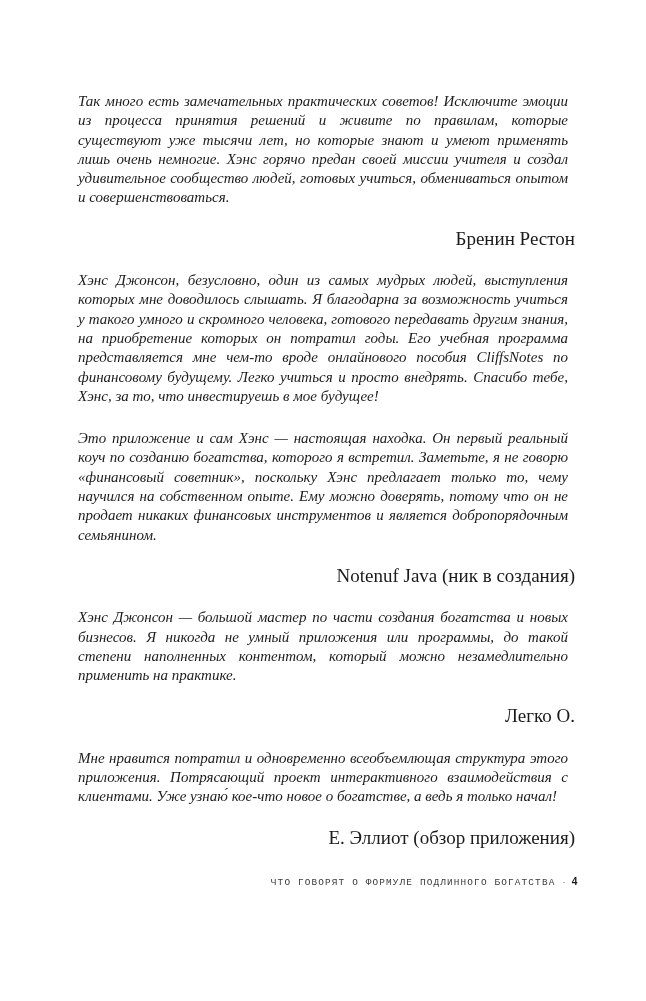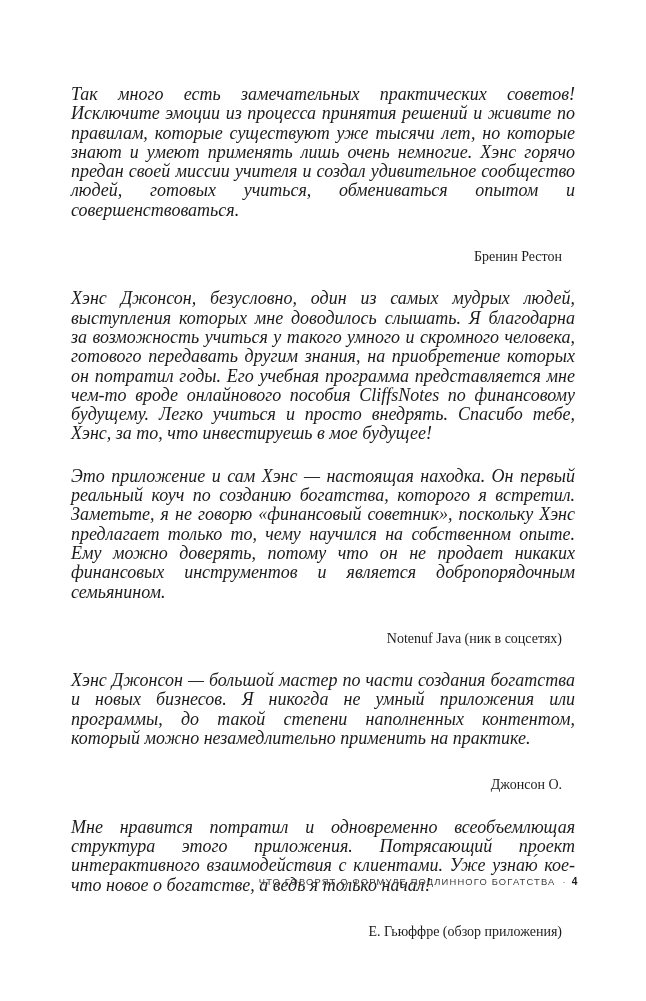--- a/index.html
+++ b/index.html
@@ -21,38 +21,38 @@
   .text-column {
     position: absolute;
     left: 68px;
     top: 82px;
     width: 510px;
   }
 
   .quote {
     font-family: "Liberation Serif", "DejaVu Serif", serif;
     font-style: italic;
-    font-size: 18px;
+    font-size: 15px;
     line-height: 19.3px;
     color: #1b1b1b;
     text-align: justify;
     text-justify: inter-word;
-    margin: 3px;
+    margin: 10px;
     hyphens: manual;
     -webkit-hyphens: manual;
   }
 
   .attribution {
     font-family: "Liberation Serif", "DejaVu Serif", serif;
     font-style: normal;
-    font-size: 14px;
+    font-size: 19px;
     line-height: 19.3px;
     color: #1b1b1b;
     text-align: right;
-    margin: 16px;
+    margin: 3px;
     padding-top: 11px;
   }
 
   .testimonial {
     margin-bottom: 23px;
   }
 
   .testimonial:last-of-type {
     margin-bottom: 0;
   }
@@ -69,20 +69,21 @@
     text-align: right;
     font-family: "Liberation Sans", "DejaVu Sans", sans-serif;
     font-size: 9.4px;
     letter-spacing: 1.15px;
     color: #3b3b3b;
     white-space: nowrap;
   }
 
   .footer .running-head {
     font-weight: normal;
+    font-family: Liberation Mono, monospace;
   }
 
   .footer .sep {
     display: inline-block;
     padding: 0 5px 0 7px;
     color: #6a6a6a;
   }
 
   .footer .page-number {
     font-weight: bold;
@@ -102,31 +103,31 @@
       <p class="quote">Так много есть замечательных практических советов! Исключите эмоции из процесса принятия решений и живите по правилам, которые существуют уже тысячи лет, но которые знают и умеют применять лишь очень немногие. Хэнс горячо предан своей миссии учителя и создал удивительное сообщество людей, готовых учиться, обмениваться опытом и совершенствоваться.</p>
       <p class="attribution">Бренин Рестон</p>
     </div>
 
     <div class="testimonial">
       <p class="quote">Хэнс Джонсон, безусловно, один из самых мудрых людей, выступления которых мне доводилось слышать. Я благодарна за возможность учиться у такого умного и скромного человека, готового передавать другим знания, на приобретение которых он потратил годы. Его учебная программа представляется мне чем-то вроде онлайнового пособия CliffsNotes по финансовому будущему. Легко учиться и просто внедрять. Спасибо тебе, Хэнс, за то, что инвестируешь в мое будущее!</p>
     </div>
 
     <div class="testimonial">
       <p class="quote">Это приложение и сам Хэнс — настоящая находка. Он первый реальный коуч по созданию богатства, которого я встретил. Заметьте, я не говорю «финансовый советник», поскольку Хэнс предлагает только то, чему научился на собственном опыте. Ему можно доверять, потому что он не продает никаких финансовых инструментов и является добропорядочным семьянином.</p>
-      <p class="attribution">Notenuf Java (ник в соцсетях)</p>
+      <p class="attribution">Notenuf Java (ник в создания)</p>
     </div>
 
     <div class="testimonial">
       <p class="quote">Хэнс Джонсон — большой мастер по части создания богатства и новых бизнесов. Я никогда не умный приложения или программы, до такой степени наполненных контентом, который можно незамедлительно применить на практике.</p>
-      <p class="attribution">Джонсон О.</p>
+      <p class="attribution">Легко О.</p>
     </div>
 
     <div class="testimonial">
       <p class="quote">Мне нравится потратил и одновременно всеобъемлющая структура этого приложения. Потрясающий проект интерактивного взаимодействия с клиентами. Уже узнаю́ кое-что новое о богатстве, а ведь я только начал!</p>
-      <p class="attribution">Е. Гьюффре (обзор приложения)</p>
+      <p class="attribution">Е. Эллиот (обзор приложения)</p>
     </div>
 
 
   </div>
 
   <div class="footer">
     <span class="running-head">ЧТО ГОВОРЯТ О ФОРМУЛЕ ПОДЛИННОГО БОГАТСТВА</span><span class="sep">·</span><span class="page-number">4</span>
   </div>
 
 </div>

